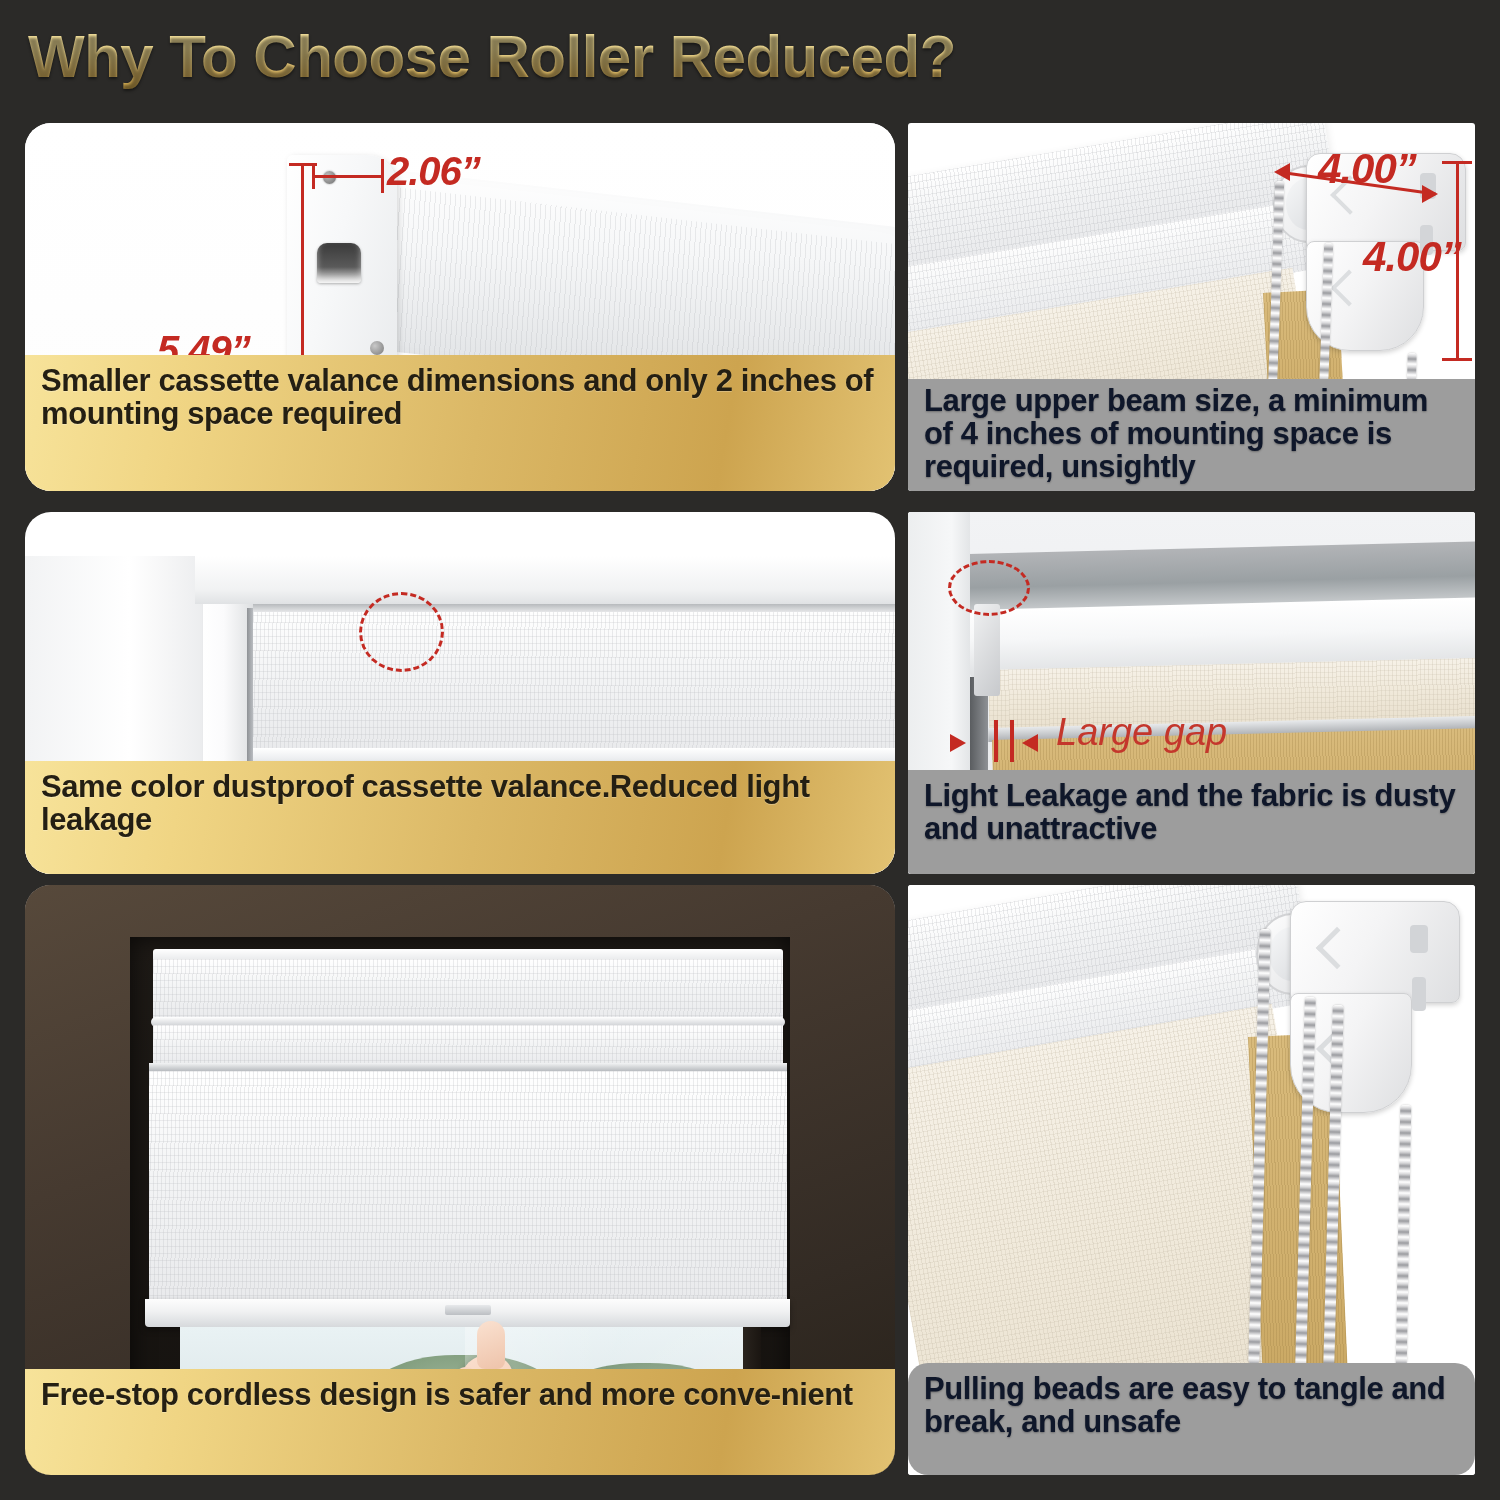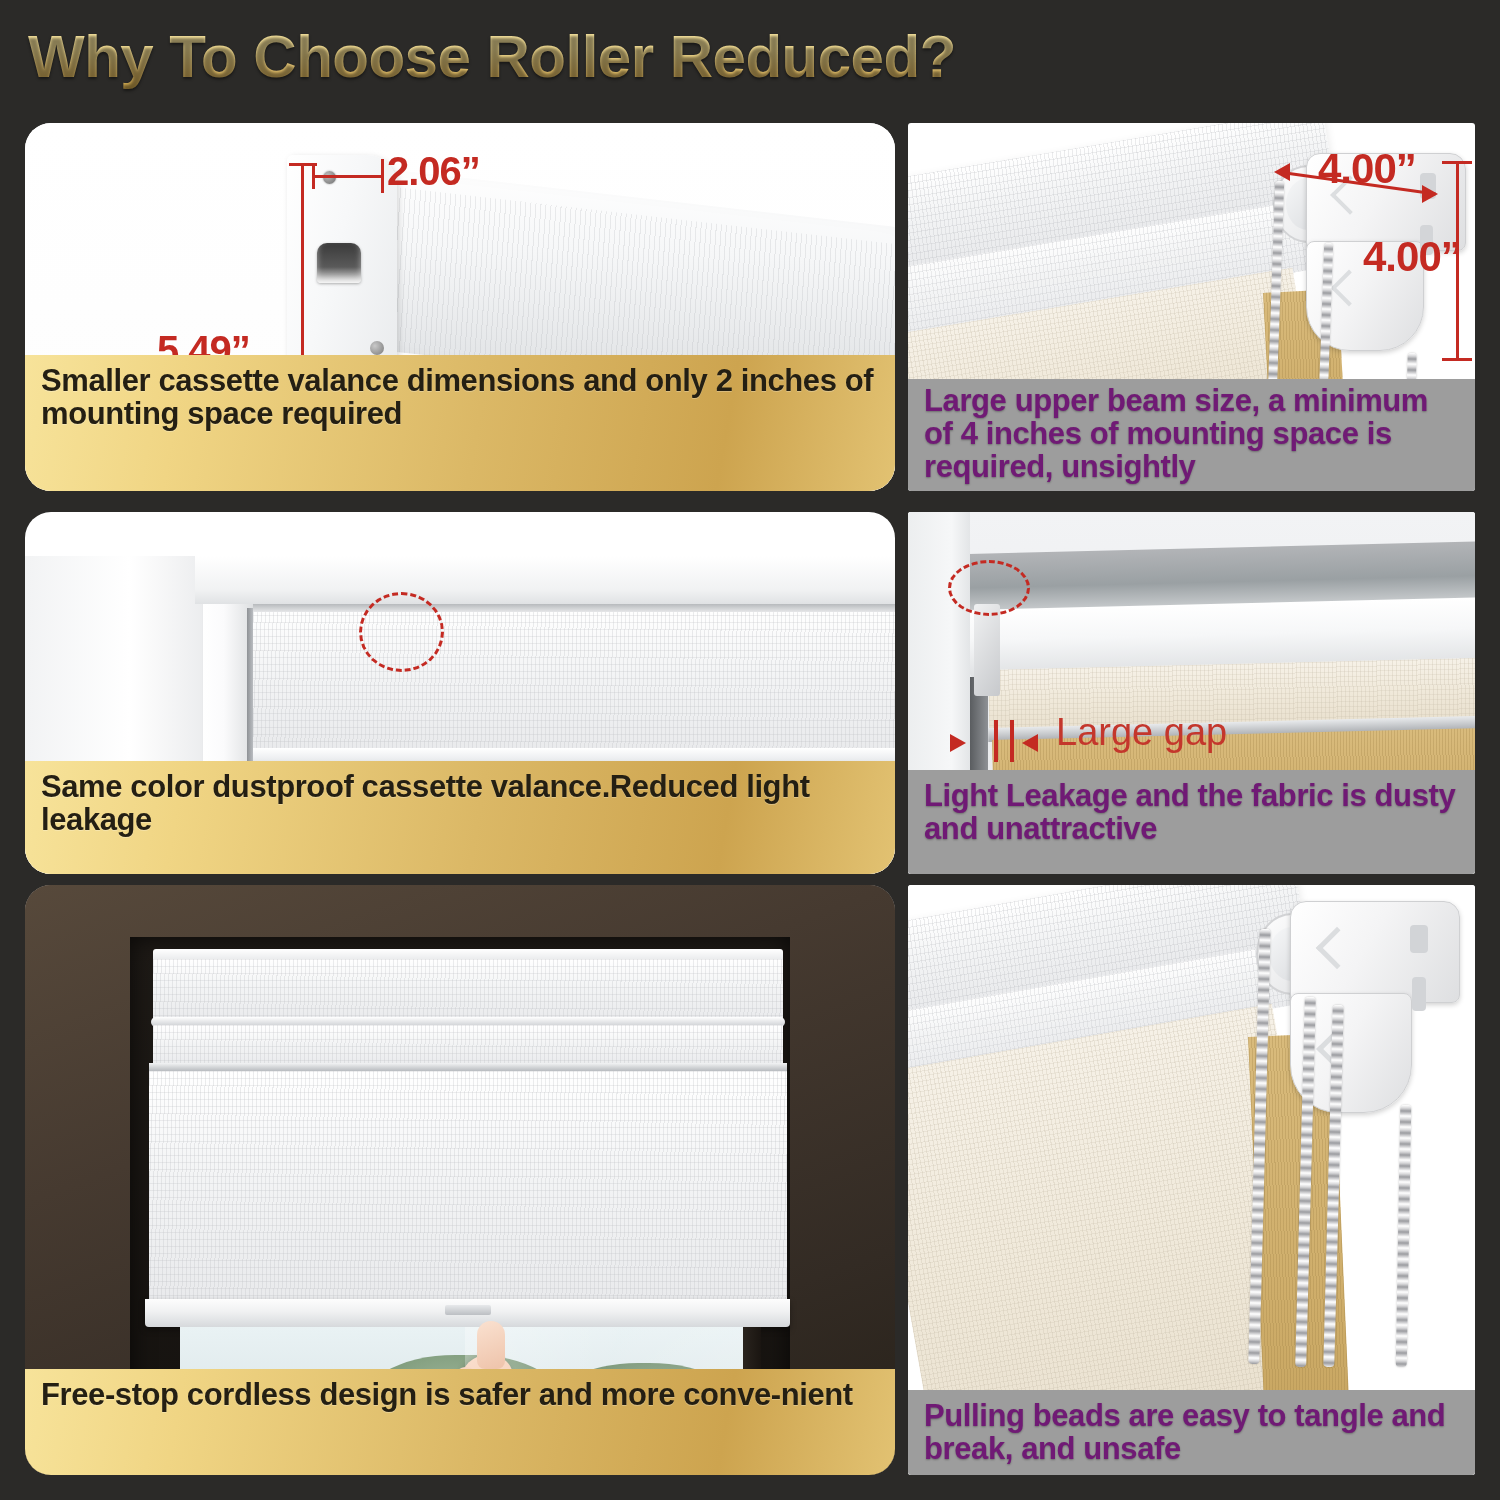--- a/index.html
+++ b/index.html
@@ -21,37 +21,37 @@
     -webkit-text-fill-color: transparent; color: transparent;
     text-shadow: 0 2px 3px rgba(0,0,0,0.45);
     white-space: nowrap;
   }
 
   
   .panel { position: absolute; overflow: hidden; background:#fff; }
   .panel.rounded { border-radius: 26px; }
   .panel.square  { border-radius: 3px; }
 
-  .photo { position: absolute; left:0; right:0; top:0; bottom:0; overflow:hidden; }
+  .photo { position: absolute; left:0; right:0; top:0; bottom:0; overflow:hidden;font-style:italic; }
 
   
   .cap {
     position: absolute; left: 0; right: 0; bottom: 0;
     padding: 10px 16px 12px 16px;
     font-weight: 700; line-height: 1.06;
     font-size: 31px;
     letter-spacing: -0.4px;
   }
   .cap.gold {
     color: #241f13;
     background: linear-gradient(100deg,#f7e39a 0%, #f0d584 18%, #dbb866 52%, #cda44f 80%, #e2c272 100%);
     text-shadow: 0 1px 0 rgba(255,255,255,0.25);
   }
   .cap.gray {
-    color: #701a75;
+    color: #0f172a;
     background: #9d9d9d;
     text-shadow: 0 1px 2px rgba(0,0,0,0.30);
   }
 
   
   .fabric-white {
     background:
       repeating-linear-gradient(92deg, rgba(190,192,196,.30) 0px, rgba(190,192,196,.30) 1px, rgba(255,255,255,0) 1px, rgba(255,255,255,0) 4px),
       repeating-linear-gradient(180deg, rgba(176,178,183,.22) 0px, rgba(176,178,183,.22) 1px, rgba(255,255,255,0) 1px, rgba(255,255,255,0) 7px),
       linear-gradient(180deg,#ffffff 0%, #f3f4f5 45%, #e9eaec 100%);
@@ -362,16 +362,16 @@
       <div style="position:absolute; left:504px; top:92px; width:14px; height:34px; background:#d2d4d7; border-radius:4px;"></div>
       <div style="position:absolute; left:414px; top:48px; width:30px; height:30px; border-left:5px solid #dbdddf; border-top:5px solid #dbdddf; transform:rotate(-45deg);"></div>
       <div style="position:absolute; left:414px; top:150px; width:28px; height:28px; border-left:5px solid #dbdddf; border-top:5px solid #dbdddf; transform:rotate(-45deg);"></div>
 
       <div class="bead-chain" style="position:absolute; left:346px; top:44px; width:11px; height:435px; transform:rotate(1.5deg);"></div>
       <div class="bead-chain" style="position:absolute; left:392px; top:112px; width:11px; height:370px; transform:rotate(1.5deg);"></div>
       <div class="bead-chain" style="position:absolute; left:420px; top:120px; width:11px; height:362px; transform:rotate(1.5deg);"></div>
       <div class="bead-chain" style="position:absolute; left:490px; top:220px; width:11px; height:262px; transform:rotate(1deg);"></div>
     </div>
 
-    <div class="cap gray" style="height:85px;">Pulling beads are easy to tangle and break, and unsafe</div>
+    <div class="cap gray" style="height:112px;border-radius:20px;">Pulling beads are easy to tangle and break, and unsafe</div>
   </div>
 
 </div>
 
 </body></html>

